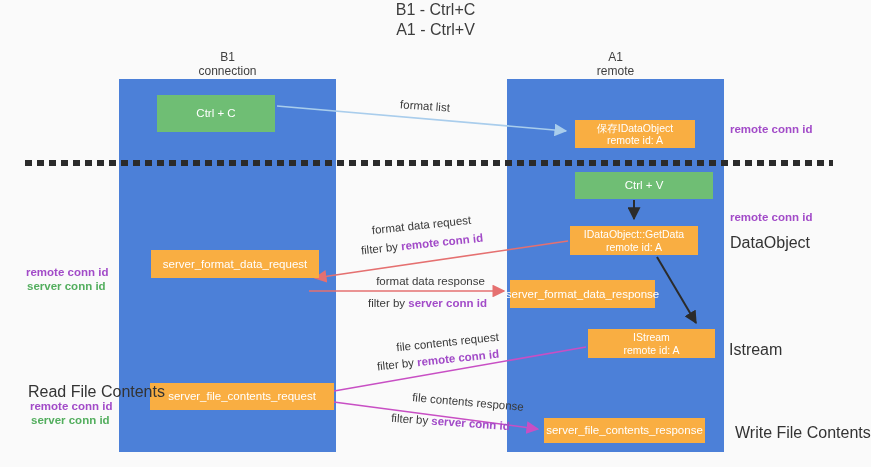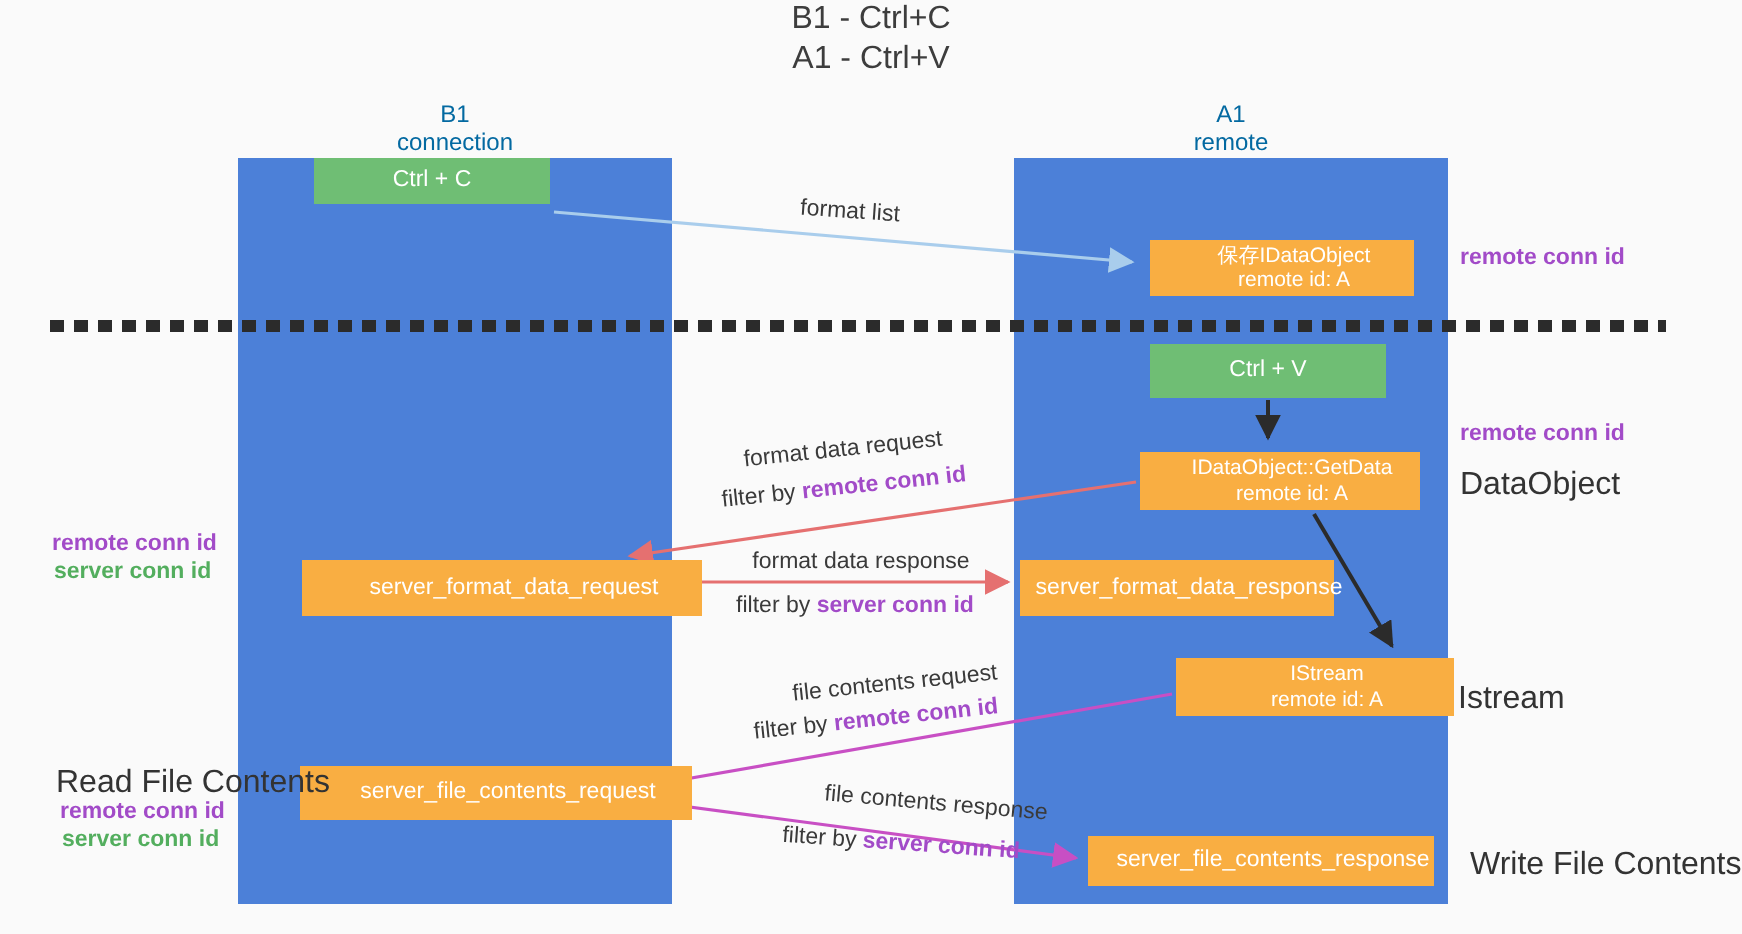--- a/index.html
+++ b/index.html
@@ -11,30 +11,30 @@
   html,body{margin:0;padding:0;}
   .canvas{
     position:relative; width:871px; height:467px; overflow:hidden;
     background:var(--background);
     font-family:"Liberation Sans", sans-serif; color:var(--text-dark);
   }
   .title{
     position:absolute; left:0; top:6; width:871px; text-align:center;
     font-size:16px; line-height:20px; color:#3d3d3d;
   }
-  .col-header{position:absolute; text-align:center; font-size:12px; line-height:14px; color:#0369a1;}
+  .col-header{position:absolute; text-align:center; font-size:12px; line-height:14px; color:#404040;}
   .column{position:absolute; top:79px; height:373px; width:217px; background:var(--column-blue); z-index:1;}
   svg.overlay{position:absolute; left:0; top:0; z-index:2; pointer-events:none;}
   .node{
     position:absolute; z-index:3; display:flex; flex-direction:column;
     align-items:center; justify-content:center; text-align:center;
     color:#fff; font-size:11.5px; line-height:13px;
   }
   .node.green{background:var(--box-green);}
-  .node.orange{background:var(--box-orange);padding-left:12px;}
+  .node.orange{background:var(--box-orange);}
   .node.two-line{font-size:10.5px; line-height:12.5px;}
   .slabel{position:absolute; z-index:3; font-size:11.5px; white-space:nowrap;}
   .slabel.black{color:#333; font-size:16px;}
   .purple{color:var(--accent-purple); font-weight:bold;}
   .greenlbl{color:var(--accent-green); font-weight:bold;}
   .alabel{
     position:absolute; z-index:3; text-align:center; white-space:nowrap;
     font-size:11.5px; color:#3a3a3a;
   }
   .stroke-red{stroke:var(--arrow-red);}
@@ -88,39 +88,39 @@
 
     <line x1="277" y1="106" x2="566" y2="131" class="stroke-lightblue" stroke-width="1.6" marker-end="url(#m-lightblue)"></line>
     <line x1="634" y1="200" x2="634" y2="219" class="stroke-black" stroke-width="2" marker-end="url(#m-black)"></line>
     <line x1="568" y1="241" x2="315" y2="278" class="stroke-red" stroke-width="1.6" marker-end="url(#m-red)"></line>
     <line x1="309" y1="291" x2="504" y2="291" class="stroke-red" stroke-width="1.6" marker-end="url(#m-red)"></line>
     <line x1="657" y1="257" x2="696" y2="323" class="stroke-black" stroke-width="2" marker-end="url(#m-black)"></line>
     <line x1="586" y1="347" x2="317" y2="394" class="stroke-magenta" stroke-width="1.6" marker-end="url(#m-magenta)"></line>
     <line x1="311" y1="399" x2="538" y2="429" class="stroke-magenta" stroke-width="1.6" marker-end="url(#m-magenta)"></line>
   </svg>
 
-  <div class="node green" style="left:157px; top:79px; width:118px; height:23px;">
+  <div class="node green" style="left:157px; top:95px; width:118px; height:37px;">
     <span>Ctrl + C</span>
   </div>
 
   <div class="node orange two-line" style="left:575px; top:120px; width:120px; height:28px;">
     <span>保存IDataObject</span>
     <span>remote id: A</span>
   </div>
 
-  <div class="node green" style="left:575px; top:172px; width:118px; height:27px;">
+  <div class="node green" style="left:575px; top:172px; width:138px; height:27px;">
     <span>Ctrl + V</span>
   </div>
 
   <div class="node orange two-line" style="left:570px; top:226px; width:128px; height:29px;">
     <span>IDataObject::GetData</span>
     <span>remote id: A</span>
   </div>
 
-  <div class="node orange" style="left:151px; top:280px; width:188px; height:28px;justify-content:center;">
+  <div class="node orange" style="left:151px; top:250px; width:168px; height:28px;justify-content:center;">
     <span>server_format_data_request</span>
   </div>
 
   <div class="node orange" style="left:510px; top:280px; width:145px; height:28px;">
     <span>server_format_data_response</span>
   </div>
 
   <div class="node orange two-line" style="left:588px; top:329px; width:127px; height:29px;">
     <span>IStream</span>
     <span>remote id: A</span>

